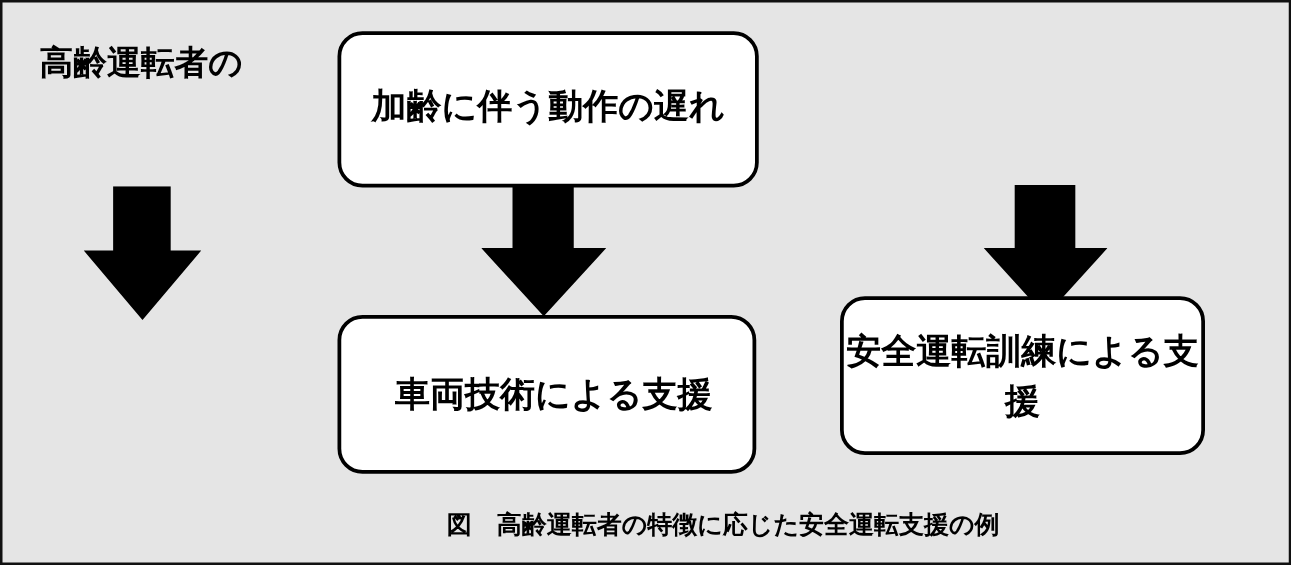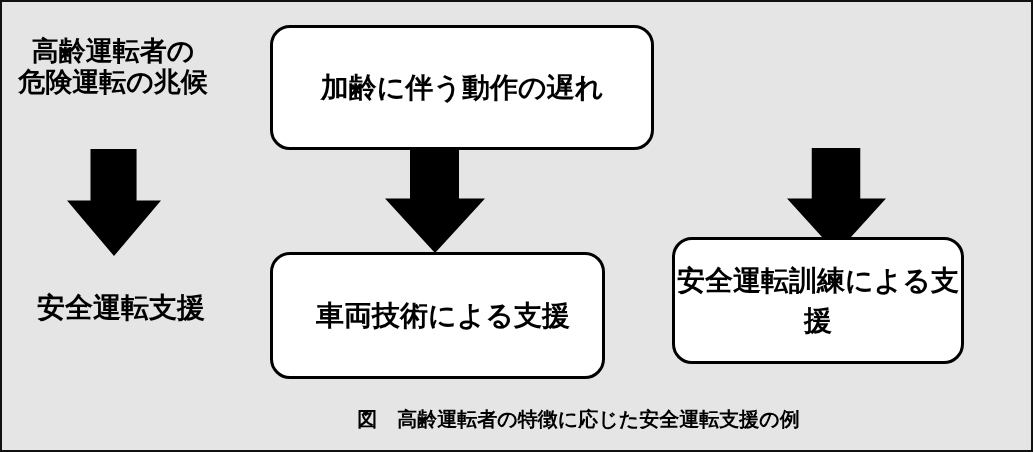--- a/index.html
+++ b/index.html
@@ -43,21 +43,21 @@
     background: #ffffff;
     display: flex;
     align-items: center;
     justify-content: center;
     text-align: center;
     font-weight: bold;
     font-size: 28px;
     line-height: 40px;
     color: #000000;
   }
-  .box-mid-top    { left: 268px; top: 23px;  width: 384px; height: 125px; }
+  .box-mid-top    { left: 268px; top: 23px;  width: 337px; height: 125px; font-family: Liberation Mono, monospace; }
   .box-right-top  { left: 670px; top: 25px;  width: 338px; height: 123px; }
   .box-mid-bot    { left: 268px; top: 250px; width: 335px; height: 127px; padding-left: 11px; }
   .box-right-bot  { left: 670px; top: 235px; width: 292px; height: 127px; }
   .down-arrow {
     position: absolute;
     display: block;
   }
   .arrow-left  { left: 65px;  top: 147px; width: 94px;  height: 107px; }
   .arrow-mid   { left: 383px; top: 146px; width: 100px; height: 105px; }
   .arrow-right { left: 785px; top: 146px; width: 99px;  height: 105px; }
@@ -73,41 +73,37 @@
     color: #000000;
   }
 </style>
 </head>
 <body>
 
 <div class="canvas">
 
   <div class="plain-label left-header">
     <div>高齢運転者の</div>
-    <div>危険運転の兆候</div>
   </div>
 
   <div class="rbox box-mid-top">
     <div>加齢に伴う動作の遅れ</div>
   </div>
 
 
   <svg class="down-arrow arrow-left" viewBox="0 0 100 104" preserveAspectRatio="none" aria-hidden="true">
     <polygon points="25,0 74,0 74,50 100,50 50,104 0,50 25,50" fill="#000000"></polygon>
   </svg>
   <svg class="down-arrow arrow-mid" viewBox="0 0 100 104" preserveAspectRatio="none" aria-hidden="true">
     <polygon points="25,0 74,0 74,50 100,50 50,104 0,50 25,50" fill="#000000"></polygon>
   </svg>
   <svg class="down-arrow arrow-right" viewBox="0 0 100 104" preserveAspectRatio="none" aria-hidden="true">
     <polygon points="25,0 74,0 74,50 100,50 50,104 0,50 25,50" fill="#000000"></polygon>
   </svg>
 
-  <div class="plain-label left-footer">
-    <div>安全運転支援</div>
-  </div>
 
   <div class="rbox box-mid-bot">
     <div>車両技術による支援</div>
   </div>
 
   <div class="rbox box-right-bot">
     <div>安全運転訓練による支援</div>
   </div>
 
   <div class="caption">図　高齢運転者の特徴に応じた安全運転支援の例</div>

